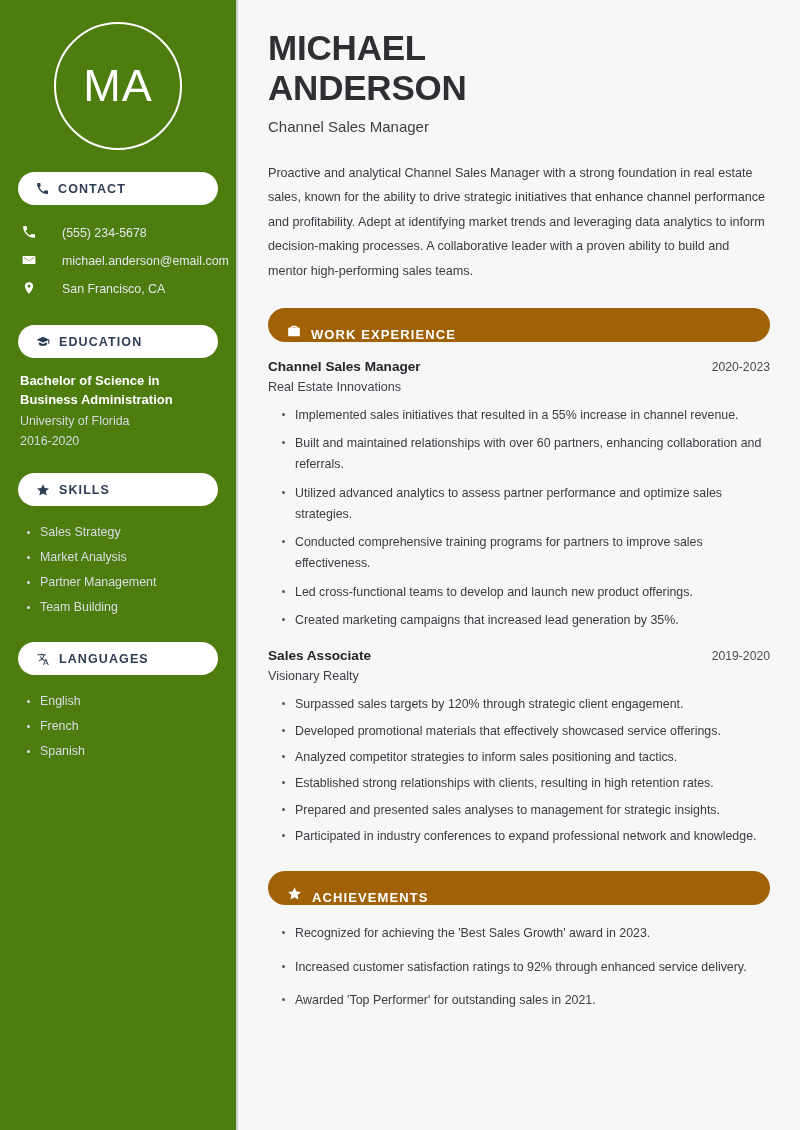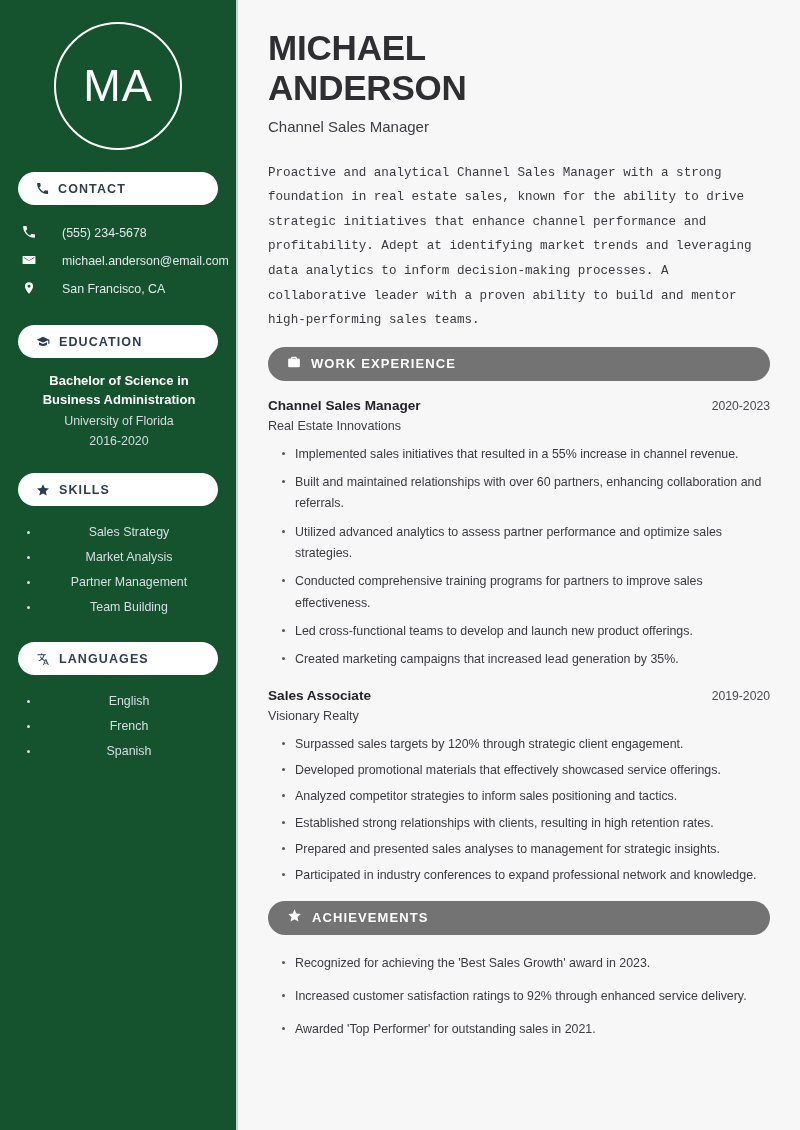--- a/index.html
+++ b/index.html
@@ -7,25 +7,24 @@
     width:800px; height:1130px;
     background:#f7f7f8;
     font-family:"Liberation Sans", sans-serif;
     -webkit-font-smoothing:antialiased;
   }
   .page { position:relative; width:800px; height:1130px; display:flex; background:#f7f7f8; }
 
   
   .sidebar {
     width:238px; flex:0 0 238px;
-    background:#14532d;
+    background:#4d7c0f;
     border-right:2px solid #c9ced6;
     padding:0 18px;
     position:relative;
-    text-align:center;
   }
   .monogram-wrap { display:flex; justify-content:center; margin-top:22px; }
   .monogram {
     width:128px; height:128px; border-radius:50%;
     border:2px solid #ffffff;
     display:flex; align-items:center; justify-content:center;
     color:#ffffff; font-size:45px; font-weight:400; letter-spacing:1px;
   }
 
   .pill {
@@ -68,28 +67,28 @@
   
   .main { flex:1; padding:28px 30px 0 30px; min-width:0; }
   .name {
     color:#2f2f33; font-size:35px; font-weight:bold;
     letter-spacing:-0.2px; line-height:1.14; text-transform:uppercase;
   }
   .role { color:#3e3e44; font-size:15px; margin-top:10px; }
 
   .summary {
     margin-top:26px; color:#3b3b41;
-    font-size:12.6px; line-height:1.95; text-align:left;font-family:Liberation Mono, monospace;
+    font-size:12.6px; line-height:1.95; text-align:left;
   }
 
   .sec-header {
-    margin-top:14px;
-    background:#737373; color:#ffffff;
+    margin-top:24px;
+    background:#a16207; color:#ffffff;
     border-radius:999px; height:34px;
-    display:flex; align-items:center; gap:10px;
+    display:flex; align-items:flex-end; gap:10px;
     padding:0 19px;
   }
   .sec-header .sec-title {
     font-size:13px; font-weight:bold; letter-spacing:1.1px;
   }
 
   .job { margin-top:17px; }
   .job-top { display:flex; align-items:baseline; justify-content:space-between; gap:12px; }
   .job-title { color:#24242a; font-size:13.6px; font-weight:bold; }
   .job-dates { color:#4a4a51; font-size:12.2px; white-space:nowrap; }

